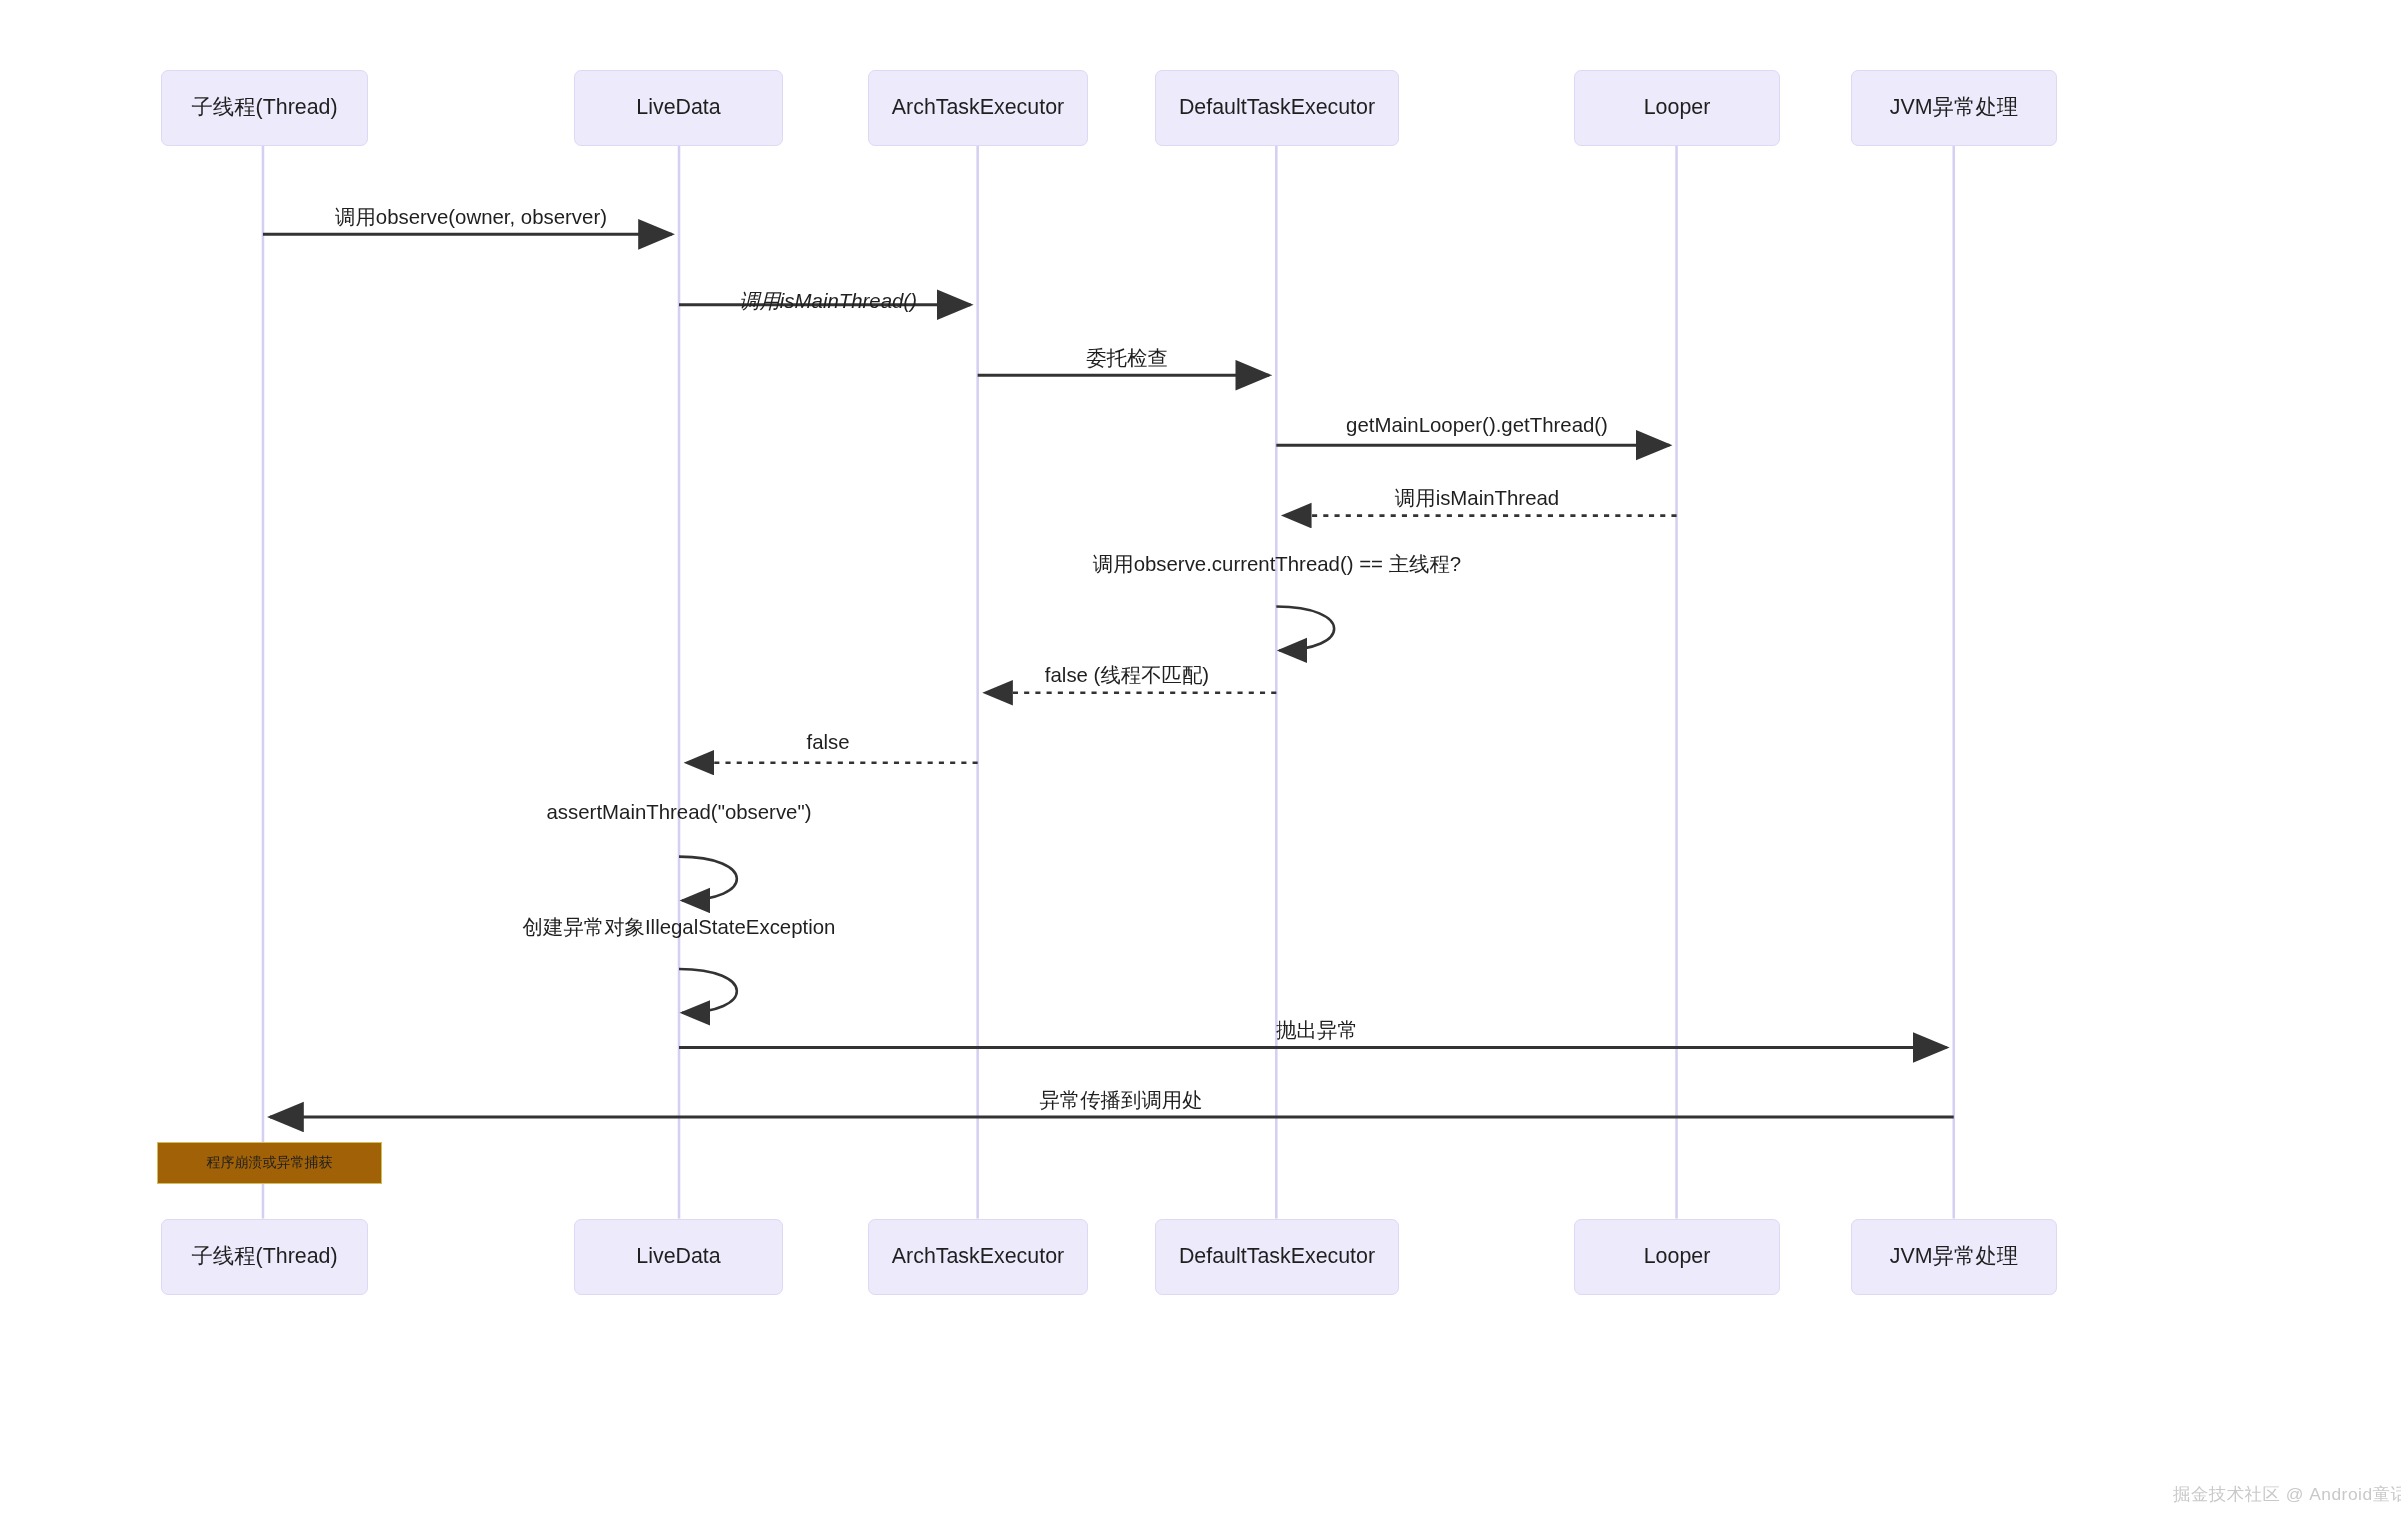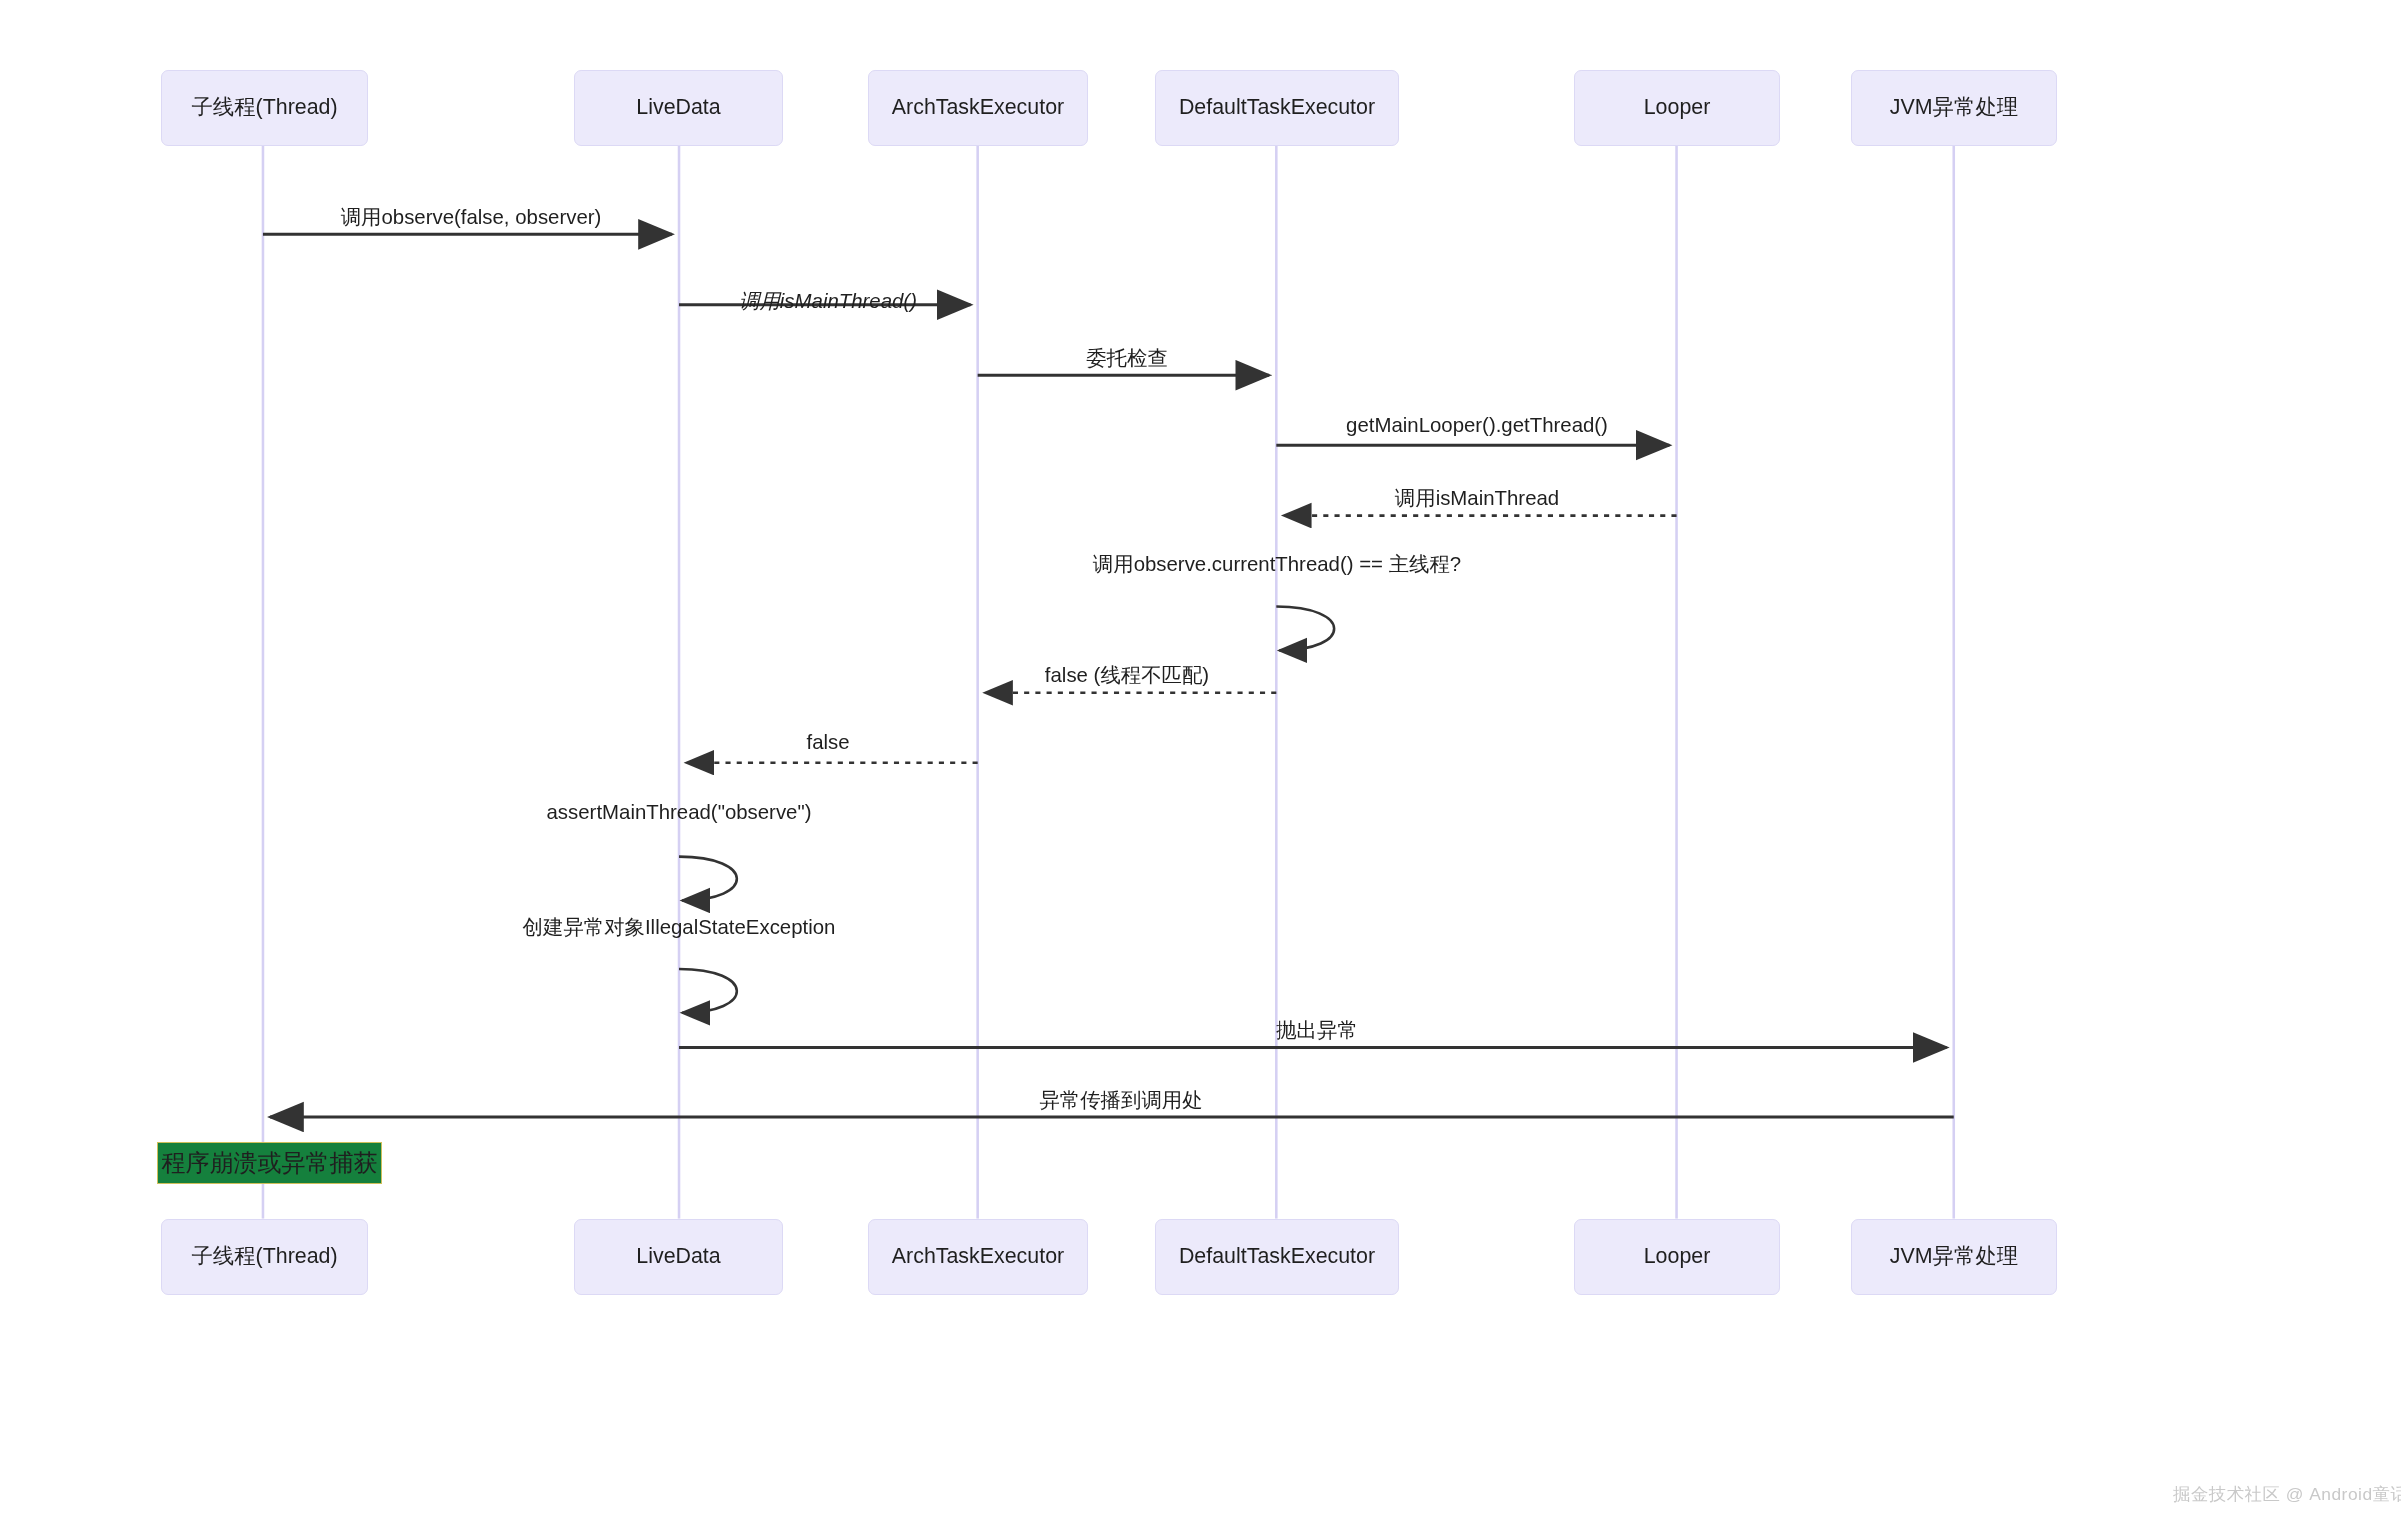--- a/index.html
+++ b/index.html
@@ -21,24 +21,24 @@
   .msglabel{
     position:absolute;
     font-size:20.4px;
     color:#1f1f1f;
     white-space:nowrap;
     transform:translateX(-50%);
     text-align:center;
   }
   .note{
     position:absolute;
-    background:#15803d;
+    background:#a16207;
     border:1.5px solid #CFBF5A;
     color:#1f1f1f;
-    font-size:24px;
+    font-size:14px;
     display:flex;align-items:center;justify-content:center;
     box-sizing:border-box;
     padding:0 11.2px;
     white-space:nowrap;
   }
   .watermark{
     position:absolute;
     font-size:17.4px;
     color:#c9c9c9;
     white-space:nowrap;
@@ -92,21 +92,21 @@
     </div>
   <div id="bottom-boxes">
       <div class="pbox" style="left: 161px; top: 1219px; width: 207px; height: 76px;">子线程(Thread)</div>
       <div class="pbox" style="left: 574px; top: 1219px; width: 209px; height: 76px;">LiveData</div>
       <div class="pbox" style="left: 868px; top: 1219px; width: 220px; height: 76px;">ArchTaskExecutor</div>
       <div class="pbox" style="left: 1155px; top: 1219px; width: 244px; height: 76px;">DefaultTaskExecutor</div>
       <div class="pbox" style="left: 1574px; top: 1219px; width: 206px; height: 76px;">Looper</div>
       <div class="pbox" style="left: 1851px; top: 1219px; width: 206px; height: 76px;">JVM异常处理</div>
     </div>
   <div id="labels">
-      <div class="msglabel" style="left: 471px; top: 203px;">调用observe(false, observer)</div>
+      <div class="msglabel" style="left: 471px; top: 203px;">调用observe(owner, observer)</div>
       <div class="msglabel" style="left: 828px; top: 287px; font-style: italic;">调用isMainThread()</div>
       <div class="msglabel" style="left: 1127px; top: 344px;">委托检查</div>
       <div class="msglabel" style="left: 1477px; top: 414px;">getMainLooper().getThread()</div>
       <div class="msglabel" style="left: 1477px; top: 484px;">调用isMainThread</div>
       <div class="msglabel" style="left: 1277px; top: 550px;">调用observe.currentThread() == 主线程?</div>
       <div class="msglabel" style="left: 1127px; top: 661px;">false (线程不匹配)</div>
       <div class="msglabel" style="left: 828px; top: 731px;">false</div>
       <div class="msglabel" style="left: 679px; top: 801px;">assertMainThread("observe")</div>
       <div class="msglabel" style="left: 679px; top: 913px;">创建异常对象IllegalStateException</div>
       <div class="msglabel" style="left: 1317px; top: 1016px;">抛出异常</div>

